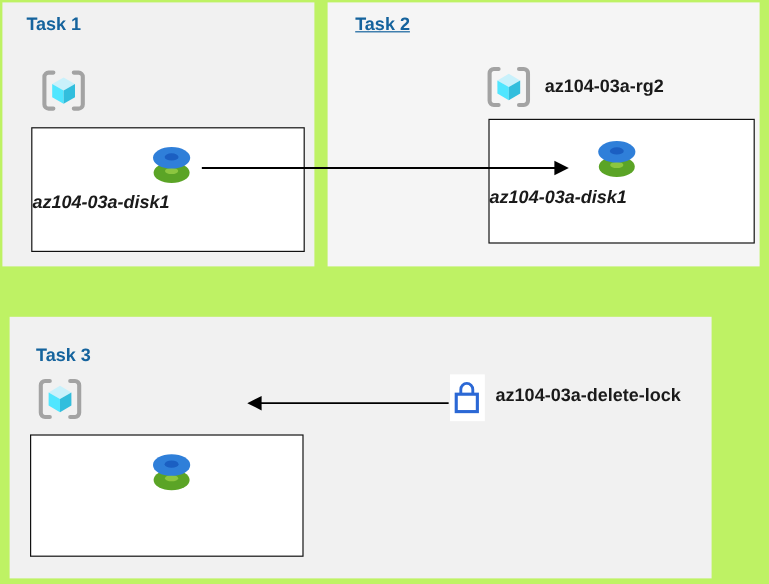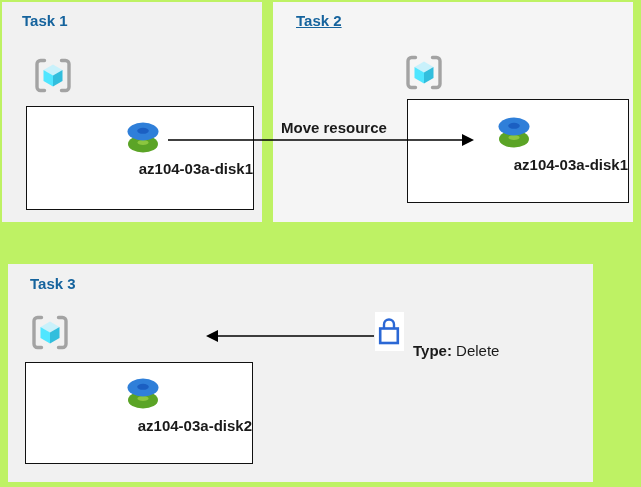--- a/index.html
+++ b/index.html
@@ -4,21 +4,21 @@
 <style>
   html,body{margin:0;padding:0;background:#fff;}
   #stage{position:relative;width:641px;height:487px;background:#bef264;overflow:hidden;
          font-family:"Liberation Sans","DejaVu Sans",sans-serif;color:#1a1a1a;}
   .abs{position:absolute;}
   .panel{position:absolute;}
   .panel-dark{background:#f1f1f1;}
   .panel-light{background:#f5f5f5;}
   .task-title{position:absolute;font-size:15px;font-weight:700;color:#15639d;white-space:nowrap;}
   .label{position:absolute;font-size:15px;font-weight:700;color:#1a1a1a;white-space:nowrap;}
-  .centered{text-align:right;}
+  .centered{text-align:left;font-style:italic;}
   .res-box{position:absolute;background:#ffffff;border:1.5px solid #111;}
   .lock-bg{position:absolute;background:#ffffff;}
   .type-line{position:absolute;font-size:15px;color:#1a1a1a;white-space:nowrap;}
   .type-line .b{font-weight:700;}
   svg{display:block;}
 </style>
 </head>
 <body>
 
 <div id="stage">
@@ -46,65 +46,61 @@
   <div class="panel panel-light" style="left:273px;top:2px;width:360px;height:220px;"></div>
   <div class="task-title" style="left:296px;top:12px;text-decoration:underline;">Task 2</div>
 
   <svg class="abs" style="left:404px;top:54px;" width="40" height="37" viewBox="0 0 40 37">
     <path d="M11.5 3.5 H7.5 a3.5 3.5 0 0 0 -3.5 3.5 V30 a3.5 3.5 0 0 0 3.5 3.5 H11.5" fill="none" stroke-width="3.4" stroke-linecap="round" stroke="#a3a3a3"></path>
     <path d="M28.5 3.5 H32.5 a3.5 3.5 0 0 1 3.5 3.5 V30 a3.5 3.5 0 0 1 -3.5 3.5 H28.5" fill="none" stroke-width="3.4" stroke-linecap="round" stroke="#a3a3a3"></path>
     <polygon points="20,7.5 29.5,13 20,18.5 10.5,13" fill="#c9f1fb"></polygon>
     <polygon points="10.5,13 20,18.5 20,29.5 10.5,24" fill="#50e6ff"></polygon>
     <polygon points="29.5,13 29.5,24 20,29.5 20,18.5" fill="#32bedd"></polygon>
   </svg>
+  <div class="label" style="left:454px;top:64px;">az104-03a-rg2</div>
 
   <div class="res-box" style="left:407px;top:99px;width:220px;height:102px;"></div>
   <svg class="abs" style="left:496px;top:115px;" width="36" height="34" viewBox="0 0 36 34">
     <ellipse cx="18" cy="24" rx="15" ry="8.5" fill="#5ba426"></ellipse>
     <ellipse cx="18" cy="22.5" rx="5.5" ry="2.6" fill="#8cc63f"></ellipse>
     <ellipse cx="18" cy="11.5" rx="15.5" ry="9" fill="#2f7fd9"></ellipse>
     <ellipse cx="18" cy="10.8" rx="5.8" ry="3" fill="#1b5fc2"></ellipse>
   </svg>
   <div class="label centered" style="left:408px;top:156px;width:220px;">az104-03a-disk1</div>
 
-  <div class="label" style="left:281px;top:119px;">Move resource</div>
   <svg class="abs" style="left:168px;top:133px;" width="310" height="14" viewBox="0 0 310 14">
     <line x1="0" y1="7" x2="296" y2="7" stroke-width="1.5" stroke="#000000"></line>
     <polygon points="294,1 306,7 294,13" fill="#000000"></polygon>
   </svg>
 
   <div class="panel panel-dark" style="left:8px;top:264px;width:585px;height:218px;"></div>
-  <div class="task-title" style="left:30px;top:275px;">Task 3</div>
+  <div class="task-title" style="left:30px;top:288px;">Task 3</div>
 
   <svg class="abs" style="left:30px;top:314px;" width="40" height="37" viewBox="0 0 40 37">
     <path d="M11.5 3.5 H7.5 a3.5 3.5 0 0 0 -3.5 3.5 V30 a3.5 3.5 0 0 0 3.5 3.5 H11.5" fill="none" stroke-width="3.4" stroke-linecap="round" stroke="#a3a3a3"></path>
     <path d="M28.5 3.5 H32.5 a3.5 3.5 0 0 1 3.5 3.5 V30 a3.5 3.5 0 0 1 -3.5 3.5 H28.5" fill="none" stroke-width="3.4" stroke-linecap="round" stroke="#a3a3a3"></path>
     <polygon points="20,7.5 29.5,13 20,18.5 10.5,13" fill="#c9f1fb"></polygon>
     <polygon points="10.5,13 20,18.5 20,29.5 10.5,24" fill="#50e6ff"></polygon>
     <polygon points="29.5,13 29.5,24 20,29.5 20,18.5" fill="#32bedd"></polygon>
   </svg>
 
   <div class="res-box" style="left:25px;top:362px;width:226px;height:100px;"></div>
   <svg class="abs" style="left:125px;top:376px;" width="36" height="34" viewBox="0 0 36 34">
     <ellipse cx="18" cy="24" rx="15" ry="8.5" fill="#5ba426"></ellipse>
     <ellipse cx="18" cy="22.5" rx="5.5" ry="2.6" fill="#8cc63f"></ellipse>
     <ellipse cx="18" cy="11.5" rx="15.5" ry="9" fill="#2f7fd9"></ellipse>
     <ellipse cx="18" cy="10.8" rx="5.8" ry="3" fill="#1b5fc2"></ellipse>
   </svg>
-  <div class="label centered" style="left:26px;top:417px;width:226px;">az104-03a-disk2</div>
 
   <svg class="abs" style="left:206px;top:329px;" width="168" height="14" viewBox="0 0 168 14">
     <polygon points="12,1 0,7 12,13" fill="#000000"></polygon>
     <line x1="10" y1="7" x2="168" y2="7" stroke-width="1.5" stroke="#000000"></line>
   </svg>
 
   <div class="lock-bg" style="left:375px;top:312px;width:29px;height:39px;"></div>
   <svg class="abs" style="left:377px;top:315px;" width="24" height="32" viewBox="0 0 24 32">
     <path d="M7 14 V9.5 a5 5 0 0 1 10 0 V14" fill="none" stroke-width="2.4" stroke="#2b68d5"></path>
     <rect x="3.2" y="13.5" width="17.6" height="14.5" fill="#ffffff" stroke-width="2.6" stroke="#2b68d5"></rect>
   </svg>
 
-  <div class="type-line" style="left:413px;top:342px;">
-    <span class="b">Type:</span>
-    <span>Delete</span>
-  </div>
+  <div class="label" style="left:413px;top:321px;">az104-03a-delete-lock</div>
 
 </div>
 
 </body></html>

